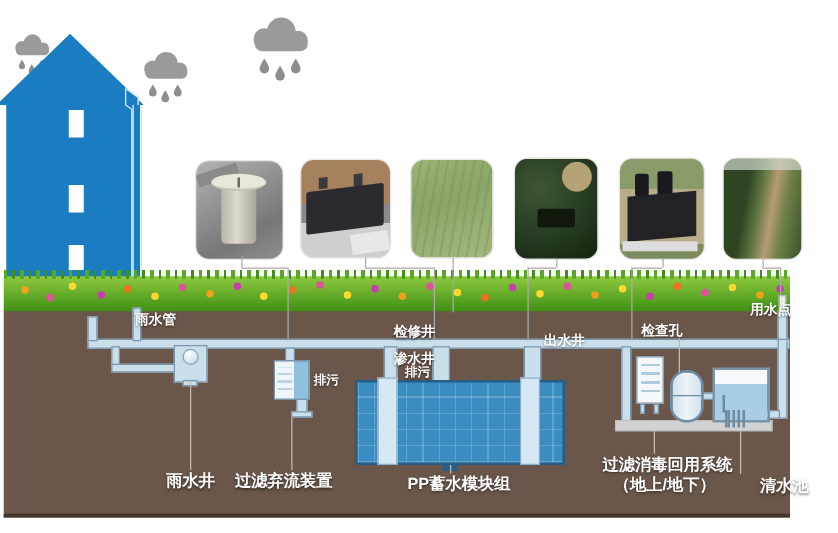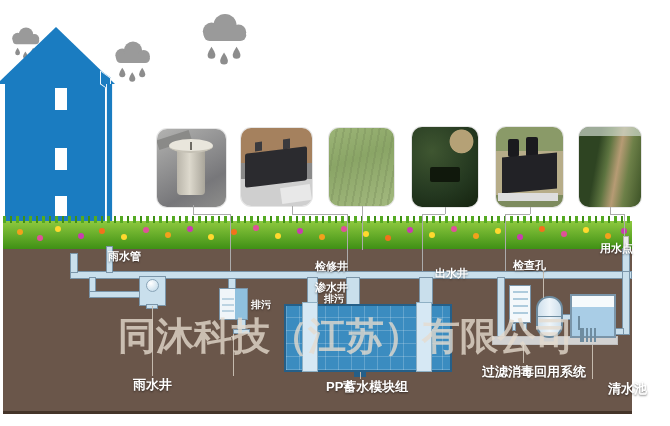--- a/index.html
+++ b/index.html
@@ -220,29 +220,30 @@
   <div class="pipe" style="left:622px;top:248px;width:8px;height:24px"></div>
   <div class="tap"></div>
 
   <div class="lv" style="left:152px;top:306px;height:70px"></div>
   <div class="lv" style="left:233px;top:334px;height:42px"></div>
   <div class="lv" style="left:360px;top:372px;height:7px"></div>
   <div class="lv" style="left:523px;top:345px;height:18px"></div>
   <div class="lv" style="left:592px;top:345px;height:34px"></div>
   <div class="lv" style="left:543px;top:270px;height:28px"></div>
 
-  <div class="wm">同沐科技（江苏）有限公司</div>
 
   <div class="lbl" style="left:108px;top:250px">雨水管</div>
   <div class="lbl" style="left:315px;top:260px">检修井</div>
   <div class="lbl" style="left:315px;top:281px">渗水井</div>
   <div class="lbl sm" style="left:324px;top:293px">排污</div>
   <div class="lbl" style="left:435px;top:267px">出水井</div>
   <div class="lbl" style="left:513px;top:259px">检查孔</div>
   <div class="lbl" style="left:600px;top:242px">用水点</div>
   <div class="lbl sm" style="left:251px;top:299px">排污</div>
 
   <div class="lbl2" style="left:133px;top:377px">雨水井</div>
+  <div class="lbl2" style="left:188px;top:377px">过滤弃流装置</div>
   <div class="lbl2" style="left:326px;top:379px">PP蓄水模块组</div>
   <div class="lbl2" style="left:482px;top:364px">过滤消毒回用系统</div>
+  <div class="lbl2" style="left:491px;top:380px">（地上/地下）</div>
   <div class="lbl2" style="left:608px;top:381px">清水池</div>
 
 </div>
 
 </body></html>

